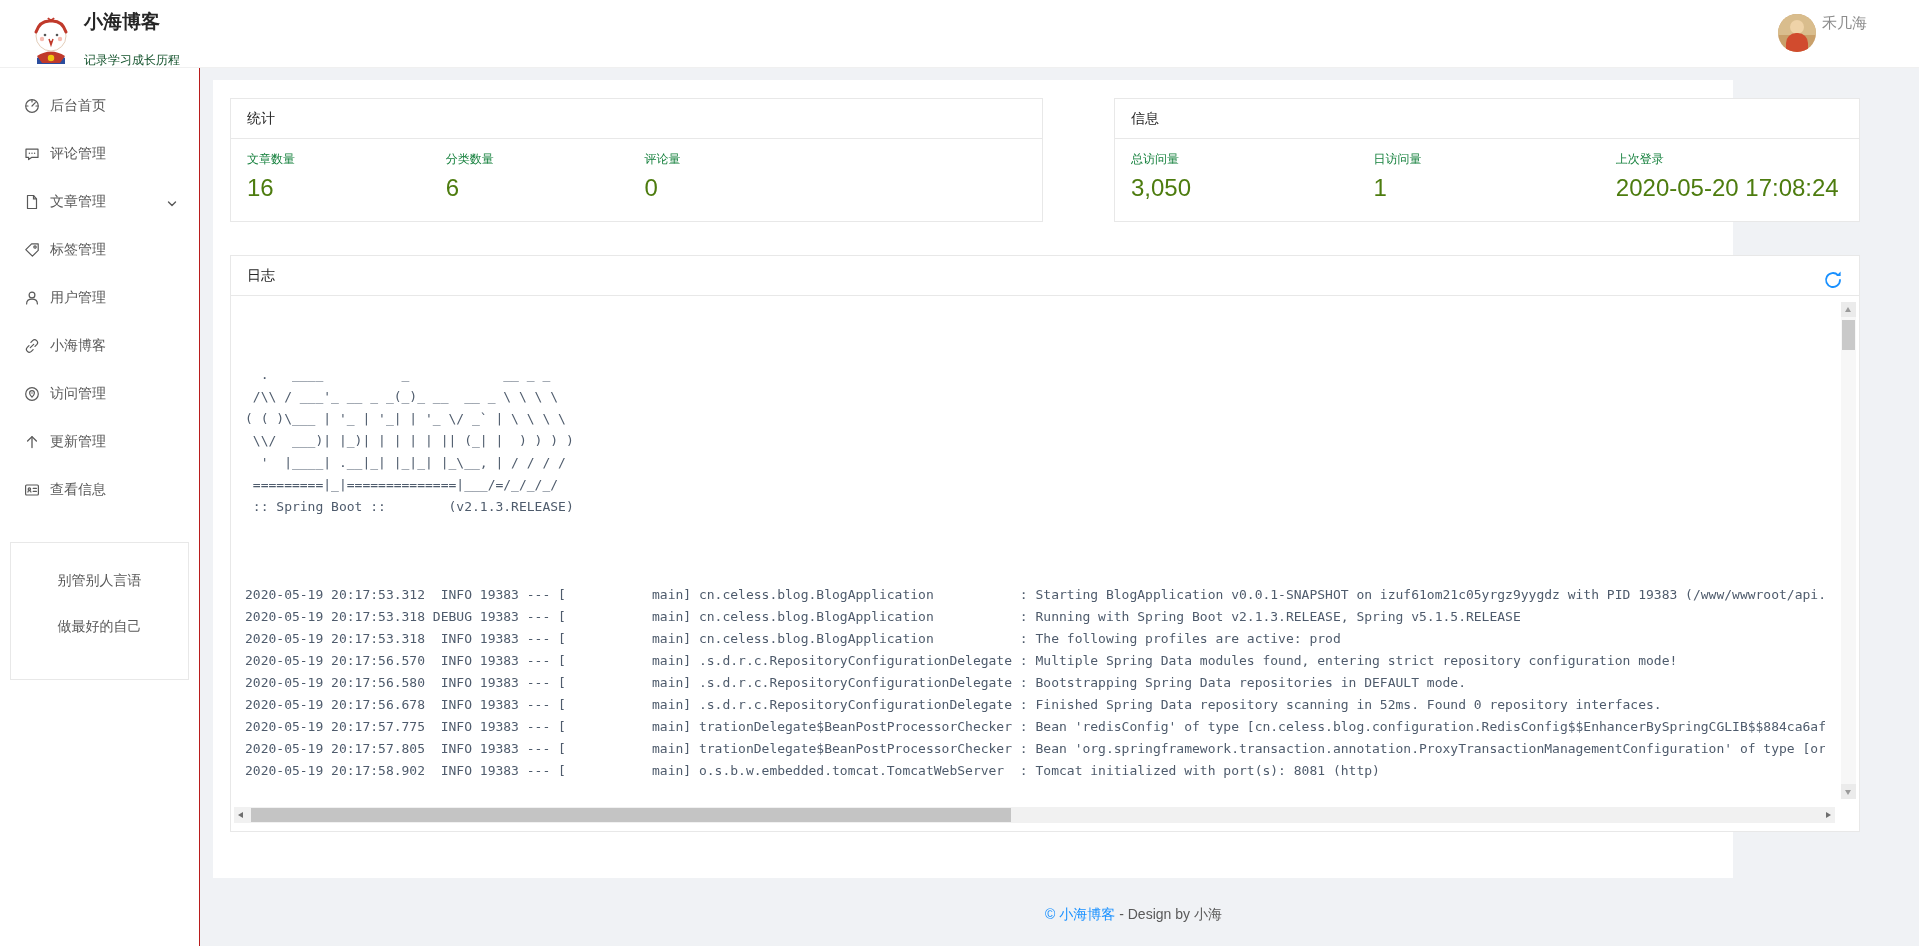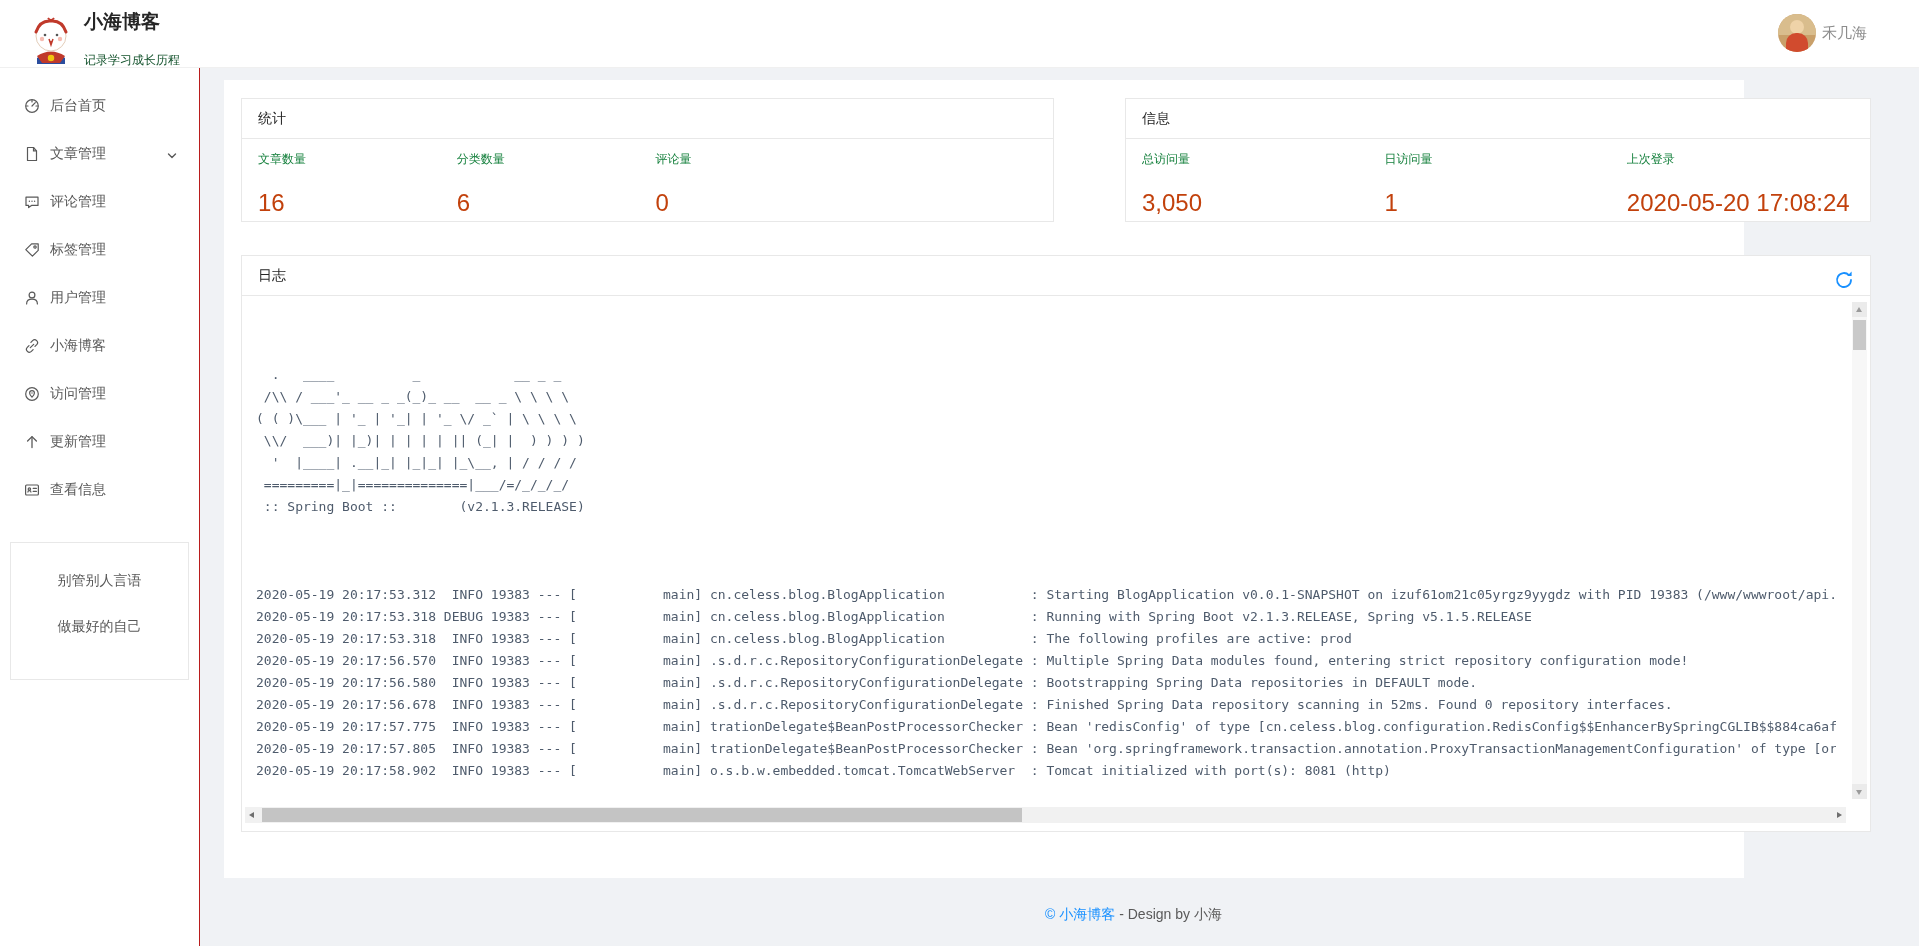--- a/index.html
+++ b/index.html
@@ -7,21 +7,21 @@
   body { background:#f0f2f5; font-family:"Liberation Sans", sans-serif; color:#262626; }
 
   
   .topbar { position:absolute; left:0; top:0; width:1919px; height:68px; background:#fff;
             border-bottom:1px solid #f0f0f0; z-index:5; }
   .brand { position:absolute; left:28px; top:10px; display:flex; align-items:center; }
   .brand-logo { width:46px; height:48px; }
   .brand-text { margin-left:10px; }
   .brand-title { font-size:19px; font-weight:bold; color:#262626; line-height:24px; }
   .brand-sub { font-size:12px; color:#14532d; margin-top:18px; }
-  .userbox { position:absolute; right:52px; top:14px; display:flex; align-items:center; cursor:pointer; }
+  .userbox { position:absolute; right:52px; top:14px; display:flex; align-items:flex-start; cursor:pointer; }
   .avatar { width:38px; height:38px; border-radius:50%; overflow:hidden; position:relative; background:#c9a06a; }
   .avatar .sky { position:absolute; left:0; top:0; width:100%; height:55%; background:#d9bd8d; }
   .avatar .head { position:absolute; left:12px; top:6px; width:14px; height:14px; border-radius:50%; background:#efd3a8; }
   .avatar .shirt { position:absolute; left:8px; top:19px; width:22px; height:19px; border-radius:10px 10px 0 0; background:#d14b2e; }
   .username { font-size:15px; color:#8c8c8c; margin-left:6px; }
 
   
   .sidebar { position:absolute; left:0; top:68px; width:200px; height:878px; background:#fff;
              border-right:1px solid #b91c1c; z-index:4; }
   .nav { padding-top:14px; }
@@ -30,32 +30,32 @@
   .nav-icon { width:16px; height:16px; margin-right:10px; flex:0 0 16px; }
   .nav-icon svg { display:block; }
   .nav-arrow { position:absolute; right:22px; top:18px; width:10px; height:10px; }
   .motto { margin:28px 10px 0 10px; border:1px solid #e8e8e8; background:#fff; text-align:center;
            padding:28px 0 44px 0; }
   .motto div { font-size:14px; color:#595959; line-height:18px; }
   .motto div + div { margin-top:28px; }
 
   
   .main { position:absolute; left:200px; top:68px; width:1719px; height:878px; background:#f0f2f5; }
-  .panel { position:absolute; left:24px; top:12px; width:1520px; height:798px; background:#fff; }
+  .panel { position:absolute; left:13px; top:12px; width:1520px; height:798px; background:#fff; }
   .cards-row { position:absolute; left:17px; top:18px; width:1630px; display:flex; }
   .card { border:1px solid #e8e8e8; background:#fff; }
   .card-head { height:40px; line-height:39px; padding:0 16px; font-size:14px; color:#262626;
                border-bottom:1px solid #e8e8e8; position:relative; }
   .stats-card { width:813px; height:124px; }
   .info-card { width:746px; height:124px; margin-left:71px; }
   .card-body { display:flex; padding:12px 0 0 16px; }
   .stat-col { flex:0 0 25%; }
   .info-card .stat-col { flex:0 0 33.3%; }
   .stat-label { font-size:12px; color:#15803d; }
-  .stat-value { font-size:24px; color:#c2410c; margin-top:21px; white-space:nowrap; }
+  .stat-value { font-size:24px; color:#4d7c0f; margin-top:6px; white-space:nowrap; }
 
   
   .log-card { position:absolute; left:17px; top:175px; width:1630px; height:577px; }
   .refresh-btn { position:absolute; right:16px; top:10px; width:20px; height:20px; cursor:pointer; }
   .log-body { position:relative; width:100%; height:535px; background:#fff; }
   .log-content { position:absolute; left:14px; top:24px; right:34px; bottom:44px; overflow:hidden;
                  font-family:"DejaVu Sans Mono", monospace; font-size:13px; line-height:22px;
                  color:#4e5b6c; white-space:pre; }
   .log-lines { margin-top:22px; }
 
@@ -126,42 +126,42 @@
             <path d="M8 8 L11.3 4.7" stroke-linecap="round"></path>
             <path d="M8 2.4 v1.6 M13.6 8 h-1.6 M2.4 8 h1.6" stroke-linecap="round"></path>
         </svg>
       </span>
       <span>后台首页</span>
     </div>
 
     <div class="nav-item">
       <span class="nav-icon">
         <svg width="16" height="16" viewBox="0 0 16 16" fill="none" stroke="#595959" stroke-width="1.2">
+          <path d="M2 3.2 h12 v8.2 h-6.5 L4.6 13.6 V11.4 H2 z" stroke-linejoin="round"></path>
+          <circle cx="5.4" cy="7.3" r="0.7" fill="#595959" stroke="none"></circle>
+            <circle cx="8" cy="7.3" r="0.7" fill="#595959" stroke="none"></circle>
+            <circle cx="10.6" cy="7.3" r="0.7" fill="#595959" stroke="none"></circle>
+        </svg>
+      </span>
+      <span>评论管理</span>
+    </div>
+
+    <div class="nav-item">
+      <span class="nav-icon">
+        <svg width="16" height="16" viewBox="0 0 16 16" fill="none" stroke="#595959" stroke-width="1.2">
           <path d="M3.5 1.5 h6 L12.5 4.8 V14.5 H3.5 z" stroke-linejoin="round"></path>
             <path d="M9.5 1.5 V4.8 H12.5"></path>
         </svg>
       </span>
       <span>文章管理</span>
       <span class="nav-arrow">
         <svg width="10" height="10" viewBox="0 0 10 10" fill="none" stroke="#595959" stroke-width="1.4">
           <path d="M1.5 3 L5 6.5 L8.5 3" stroke-linecap="round" stroke-linejoin="round"></path>
         </svg>
       </span>
-    </div>
-
-    <div class="nav-item">
-      <span class="nav-icon">
-        <svg width="16" height="16" viewBox="0 0 16 16" fill="none" stroke="#595959" stroke-width="1.2">
-          <path d="M2 3.2 h12 v8.2 h-6.5 L4.6 13.6 V11.4 H2 z" stroke-linejoin="round"></path>
-          <circle cx="5.4" cy="7.3" r="0.7" fill="#595959" stroke="none"></circle>
-            <circle cx="8" cy="7.3" r="0.7" fill="#595959" stroke="none"></circle>
-            <circle cx="10.6" cy="7.3" r="0.7" fill="#595959" stroke="none"></circle>
-        </svg>
-      </span>
-      <span>评论管理</span>
     </div>
 
     <div class="nav-item">
       <span class="nav-icon">
         <svg width="16" height="16" viewBox="0 0 16 16" fill="none" stroke="#595959" stroke-width="1.2">
           <path d="M1.8 7.6 L7.6 1.8 H14.2 V8.4 L8.4 14.2 z" stroke-linejoin="round"></path>
             <circle cx="11" cy="5" r="1.2"></circle>
         </svg>
       </span>
       <span>标签管理</span>

